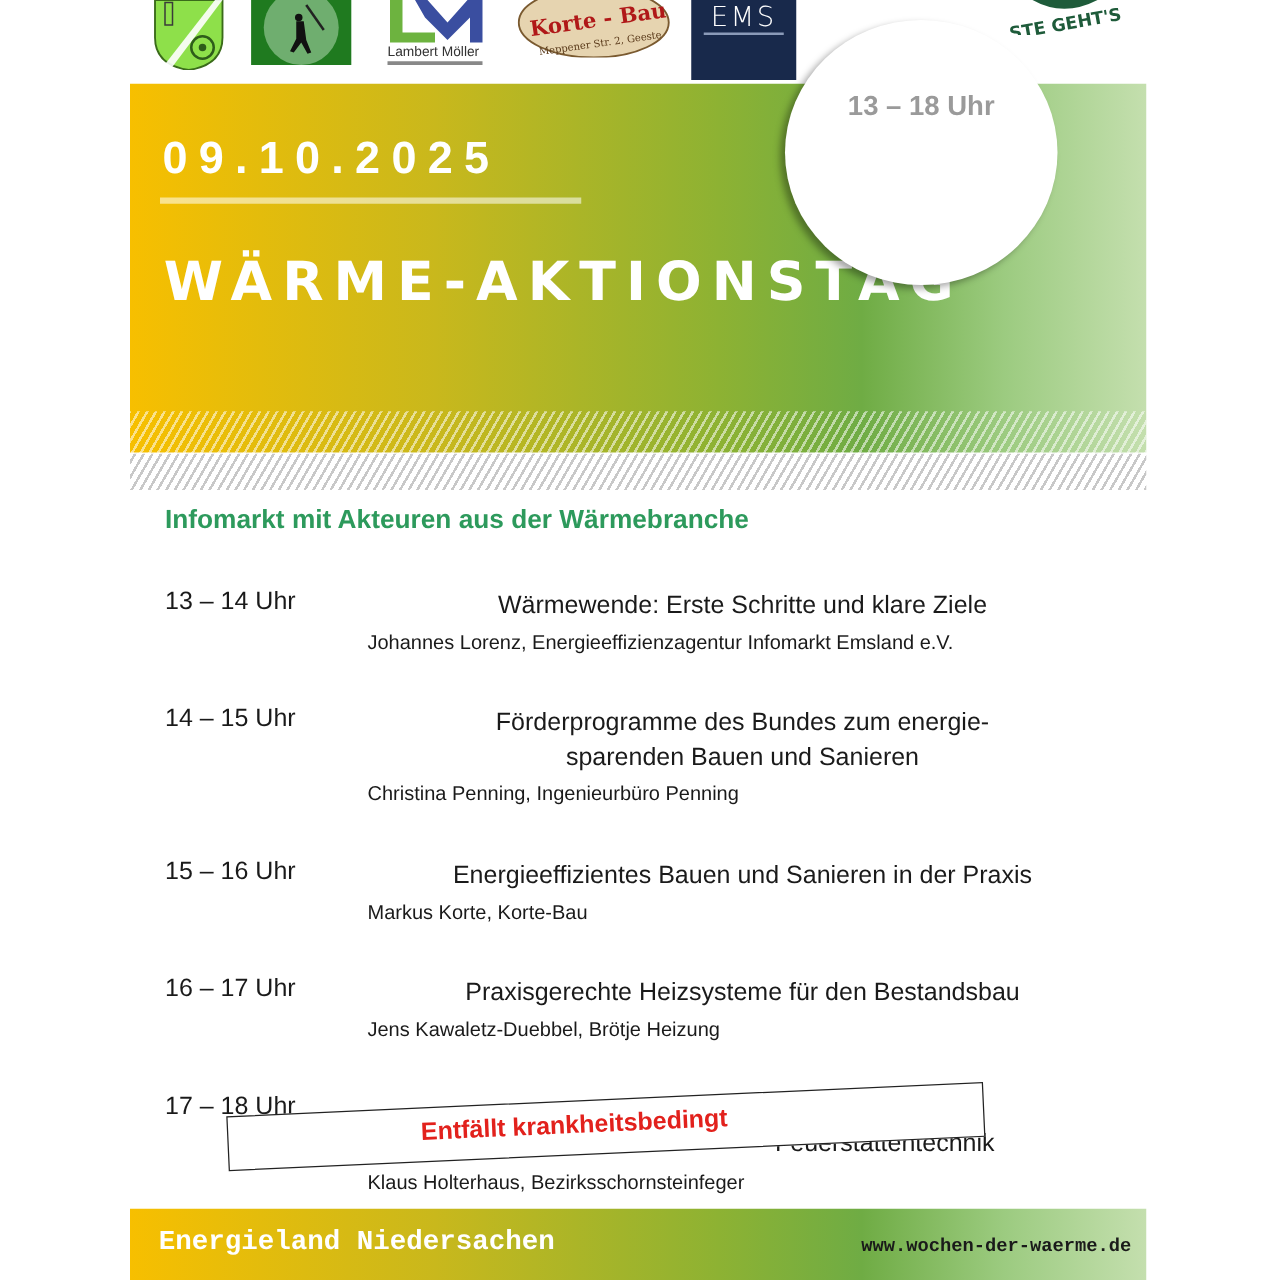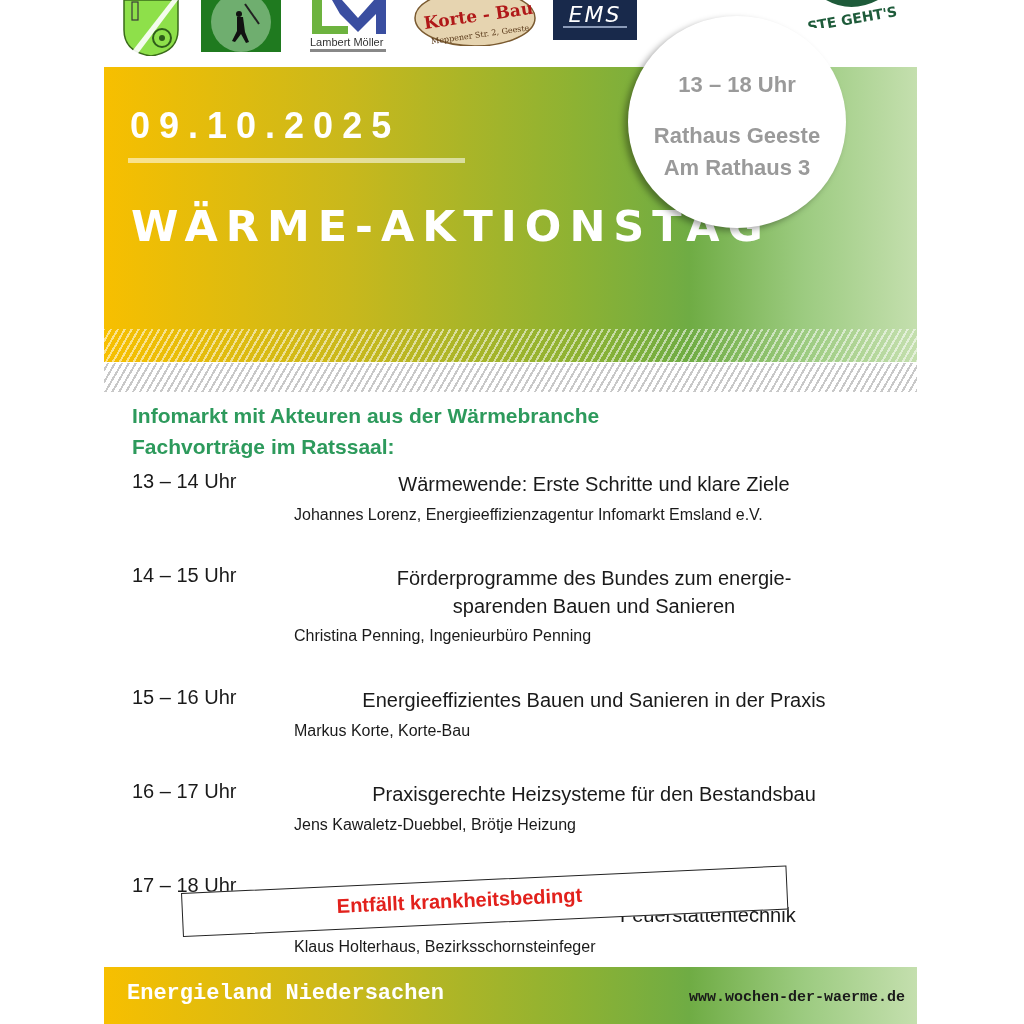--- a/index.html
+++ b/index.html
@@ -5,21 +5,21 @@
   * { box-sizing: border-box; margin: 0; padding: 0; }
   html, body { width: 1024px; height: 1024px; background: #ffffff; overflow: hidden; }
   body { position: relative; font-family: "Liberation Sans", "DejaVu Sans", sans-serif; color: #1a1a1a; }
 
   
   .logo { position: absolute; top: 0; }
   .logo-crest { left: 122px; width: 58px; height: 56px; }
   .logo-sweep { left: 201px; width: 80px; height: 52px; background: #1f7a1f; }
   .logo-lm { left: 308px; width: 82px; height: 56px; }
   .logo-korte { left: 414px; width: 122px; height: 46px; }
-  .logo-ems { left: 553px; width: 84px; height: 40px; background: #18294b; color: #fff; font-style: italic; }
+  .logo-ems { left: 553px; width: 84px; height: 64px; background: #18294b; color: #fff; }
   .logo-geeste { left: 796px; width: 110px; height: 28px; }
 
   .lm-name { position:absolute; left:2px; top:36px; font-size: 11px; color:#333; white-space:nowrap; }
   .lm-sub { position:absolute; left:2px; top:49px; width:76px; height:3px; background:#888; }
   .ems-text { position:absolute; left:0; right:0; top:2px; text-align:center; font-size: 22px; letter-spacing: 2px; font-family: "DejaVu Sans", sans-serif; font-weight: 300; }
   .ems-sub { position:absolute; left:10px; right:10px; top:26px; height:2px; background:#8a9ab8; }
 
   
   .banner {
     position: absolute; left: 104px; top: 67px; width: 813px; height: 295px;
@@ -134,29 +134,24 @@
 <div class="date">09.10.2025</div>
 <div class="date-rule"></div>
 <div class="headline">
   <div>WÄRME-AKTIONSTAG</div>
 </div>
 <div class="hatch-a"></div>
 <div class="hatch-b"></div>
 
 <div class="circle">
   <div class="time">13 – 18 Uhr</div>
-  <div class="place">
-    <div>Rathaus Geeste</div>
-    <div>Am Rathaus 3</div>
-  </div>
 </div>
 
 <div class="intro">
   <div>Infomarkt mit Akteuren aus der Wärmebranche</div>
-  <div>Fachvorträge im Ratssaal:</div>
 </div>
 
 <div class="session" style="top:470px;">
   <span class="s-time">13 – 14 Uhr</span>
   <span class="s-title">Wärmewende: Erste Schritte und klare Ziele</span>
   <span class="s-speaker" style="top:36px;">Johannes Lorenz, Energieeffizienzagentur Infomarkt Emsland e.V.</span>
 </div>
 
 <div class="session" style="top:564px;">
   <span class="s-time">14 – 15 Uhr</span>

